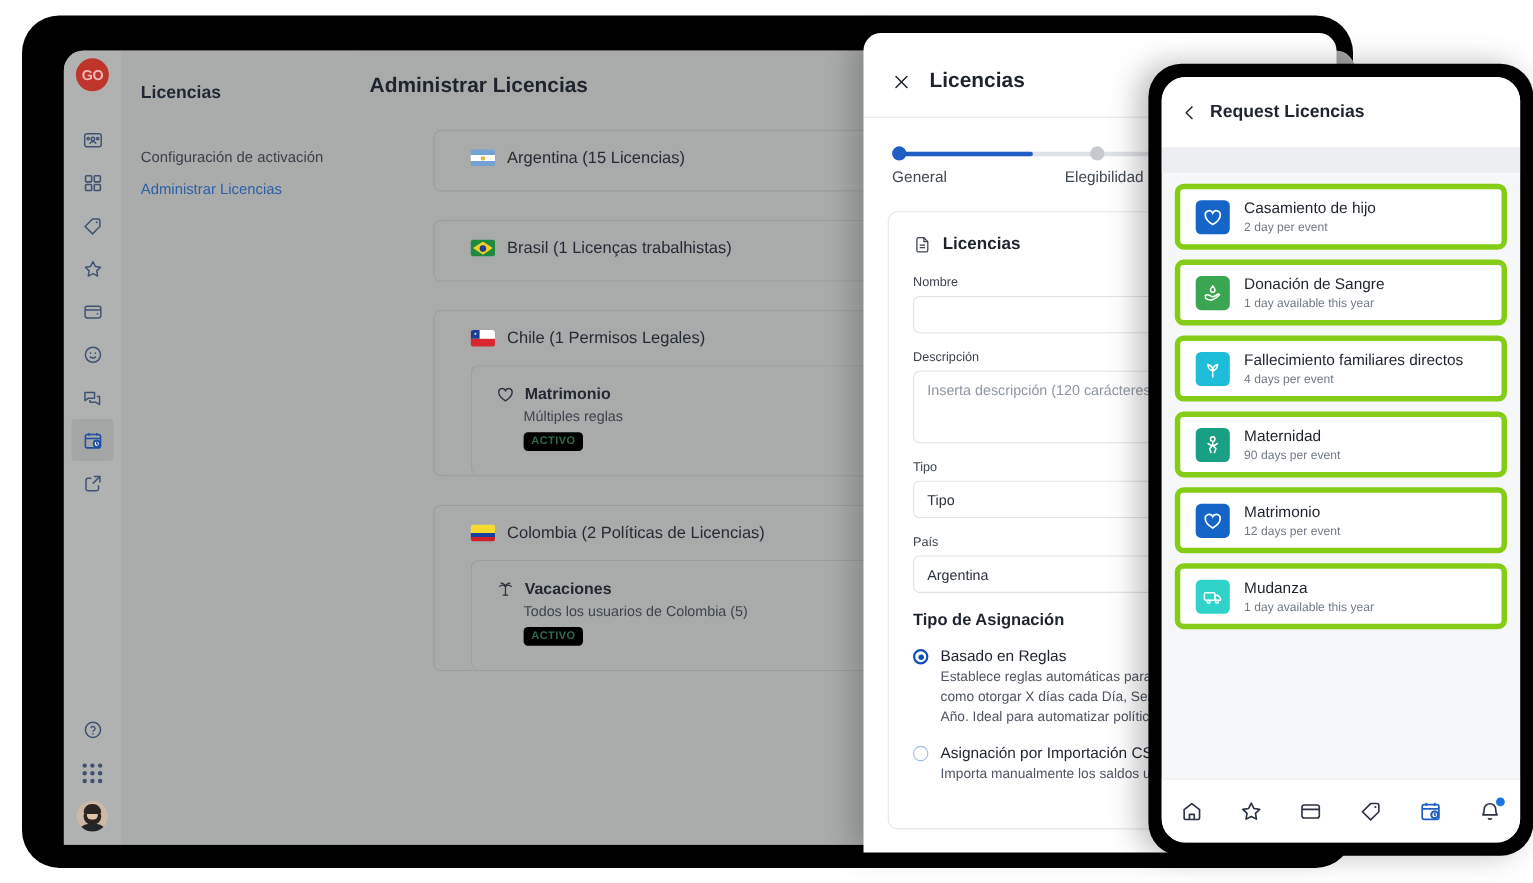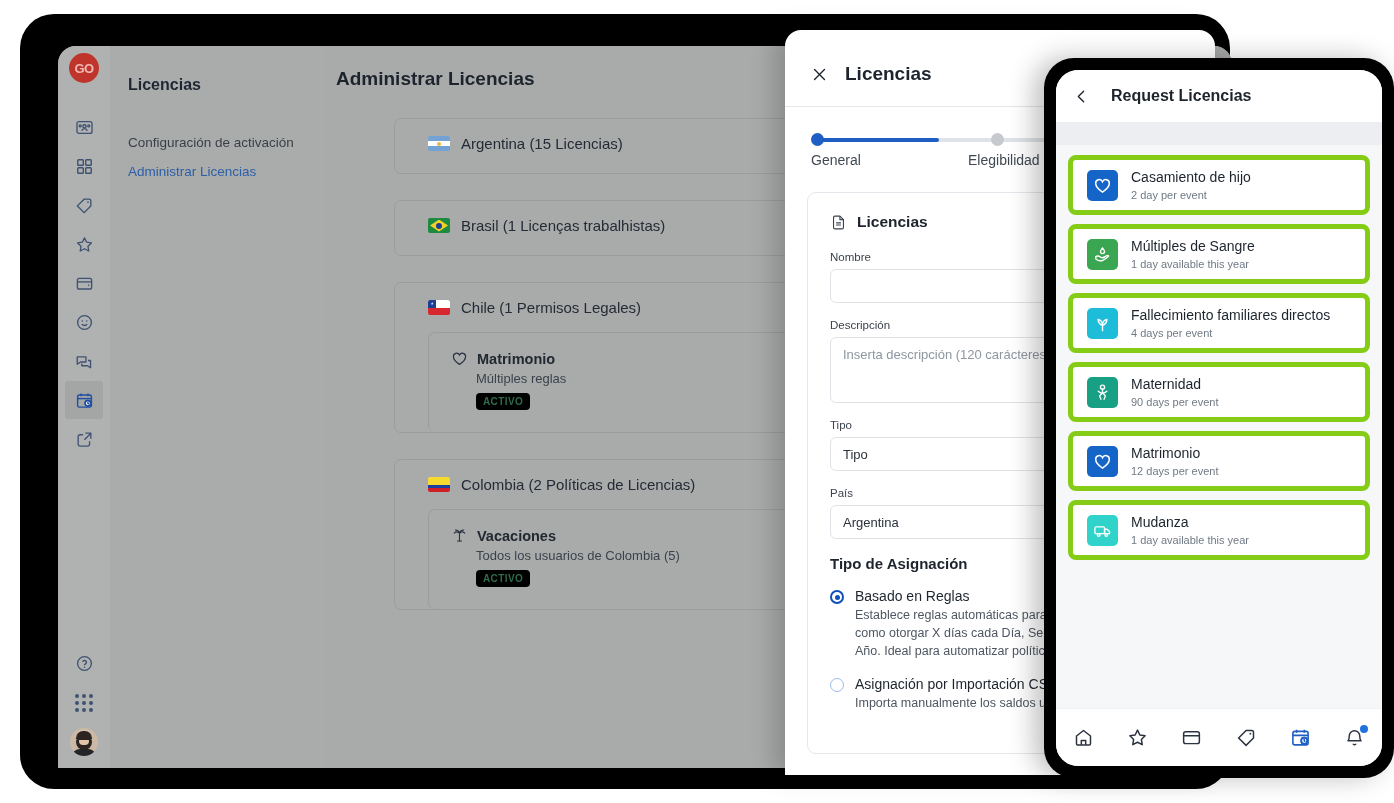--- a/index.html
+++ b/index.html
@@ -183,21 +183,21 @@
   .phone {
     position:absolute; left:1044px; top:58px;
     width:350px; height:720px;
     background:#000000; border-radius:30px;
     box-shadow: -10px 0 26px rgba(0,0,0,.25);
   }
   .phone-screen {
     position:absolute; left:12px; top:12px; width:326px; height:696px;
     background:#f6f7f9; border-radius:22px; overflow:hidden;
   }
-  .ph-head { height:52px; background:#fff; display:flex; align-items:center; gap:21px; padding-left:17px; }
+  .ph-head { height:64px; background:#fff; display:flex; align-items:center; gap:10px; padding-left:17px; }
   .ph-head .t { font-size:16px; font-weight:600; color:#1d242d; }
   .ph-strip { height:23px; background:#eceef2; }
   .ph-list { padding: 10px 12px 0 12px; }
   .ph-item {
     background:#fff; border:5px solid #84cc16; border-radius:8px;
     height:60px; margin-bottom:9px;
     display:flex; align-items:center; gap:13px; padding:0 14px;
   }
   .ph-ico { width:31px; height:31px; border-radius:5px; display:flex; align-items:center; justify-content:center; flex:0 0 31px; }
   .ph-name { font-size:14px; color:#1d242d; line-height:1.2; }
@@ -495,21 +495,21 @@
 
         <div class="ph-item">
           <span class="ph-ico" style="background:#3aa652;">
             <svg width="19" height="19" viewBox="0 0 24 24" fill="none" stroke="#fff" stroke-width="1.7" stroke-linecap="round" stroke-linejoin="round">
               <path d="M12 3.6c-1.5 2-2.6 3.4-2.6 4.7a2.6 2.6 0 0 0 5.2 0c0-1.3-1.1-2.7-2.6-4.7Z"></path>
               <path d="M3.6 14.6c2.6-1.6 4.4-.4 6.2.8 1 .7 3 .7 4.2 0"></path>
               <path d="M3.6 14.6v3.1c2.6 2.3 6 2.6 8.8 1.6 3-1.1 5.4-3.3 7.4-5.4-.9-1-2-.9-2.9-.3l-3.5 2.3"></path>
             </svg>
           </span>
           <span>
-            <span class="ph-name" style="display:block;">Múltiples de Sangre</span>
+            <span class="ph-name" style="display:block;">Donación de Sangre</span>
             <span class="ph-meta" style="display:block;">1 day available this year</span>
           </span>
         </div>
 
         <div class="ph-item">
           <span class="ph-ico" style="background:#1dbcd8;">
             <svg width="19" height="19" viewBox="0 0 24 24" fill="none" stroke="#fff" stroke-width="1.8" stroke-linecap="round" stroke-linejoin="round">
               <path d="M12 21v-7"></path>
                 <path d="M12 14c0-3.6 2.4-6.4 5.6-7.2-.3 3.8-2.4 6.6-5.6 7.2Z"></path>
               <path d="M12 14C12 10.4 9.6 7.6 6.4 6.8 6.7 10.6 8.8 13.4 12 14Z"></path>

